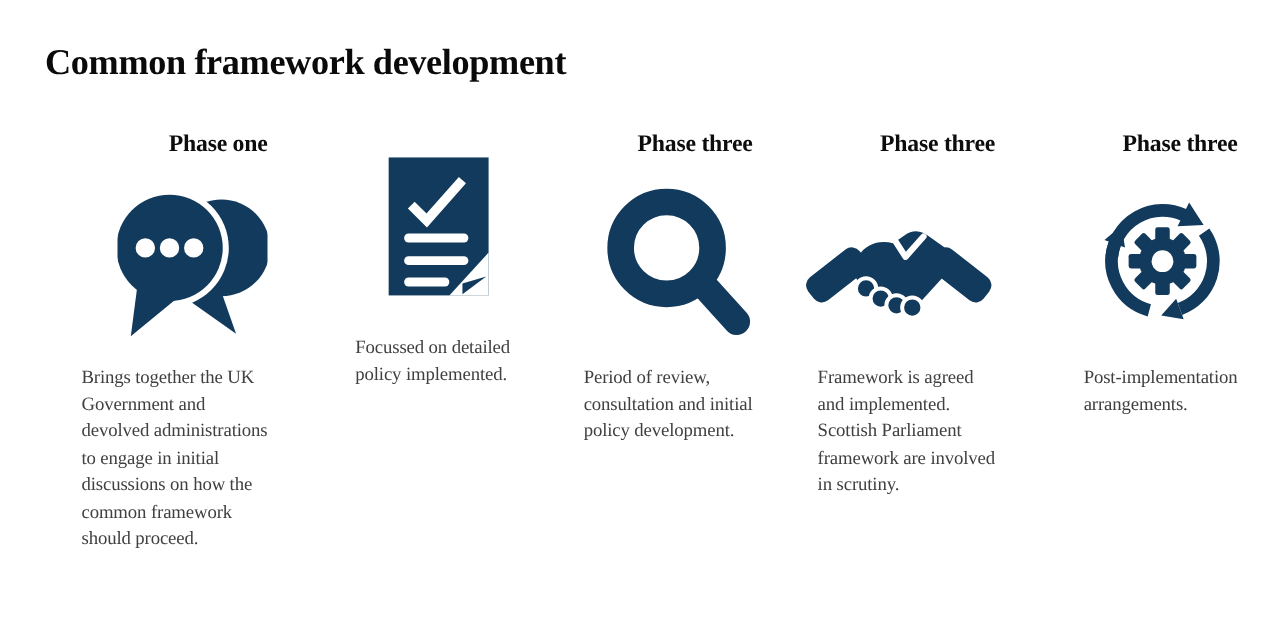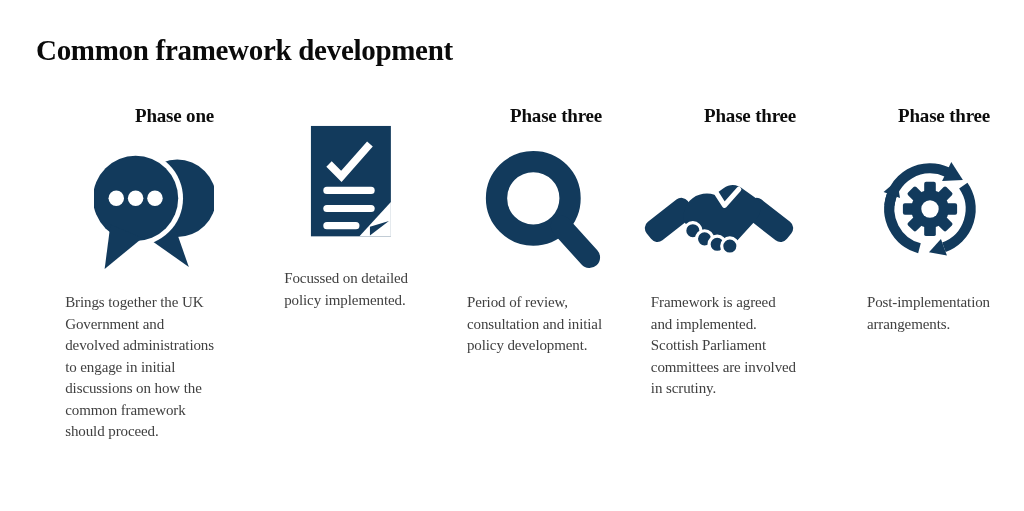--- a/index.html
+++ b/index.html
@@ -112,21 +112,21 @@
           <circle cx="56" cy="74" r="9" fill="currentColor" stroke="#ffffff" stroke-width="3.5"></circle>
           <circle cx="69" cy="83" r="9" fill="currentColor" stroke="#ffffff" stroke-width="3.5"></circle>
           <circle cx="83" cy="89" r="9" fill="currentColor" stroke="#ffffff" stroke-width="3.5"></circle>
           <circle cx="97" cy="91" r="9" fill="currentColor" stroke="#ffffff" stroke-width="3.5"></circle>
           <path d="M82,32 L91,46 L107,28" fill="none" stroke="#ffffff" stroke-width="5.5" stroke-linecap="round" stroke-linejoin="round"></path>
         </svg>
       </div>
       <p class="phase-desc">Framework is agreed
 and implemented.
 Scottish Parliament
-committees are involved
+framework are involved
 in scrutiny.</p>
     </div>
 
     <div class="phase">
 
       <div class="phase-label">Phase three</div>
       <div class="icon-box">
         <svg width="120" height="130" viewBox="0 0 124 134" aria-hidden="true">
           <g fill="currentColor">
             <rect x="56" y="40" width="12" height="12" rx="2" transform="rotate(0 62 68)"></rect>

